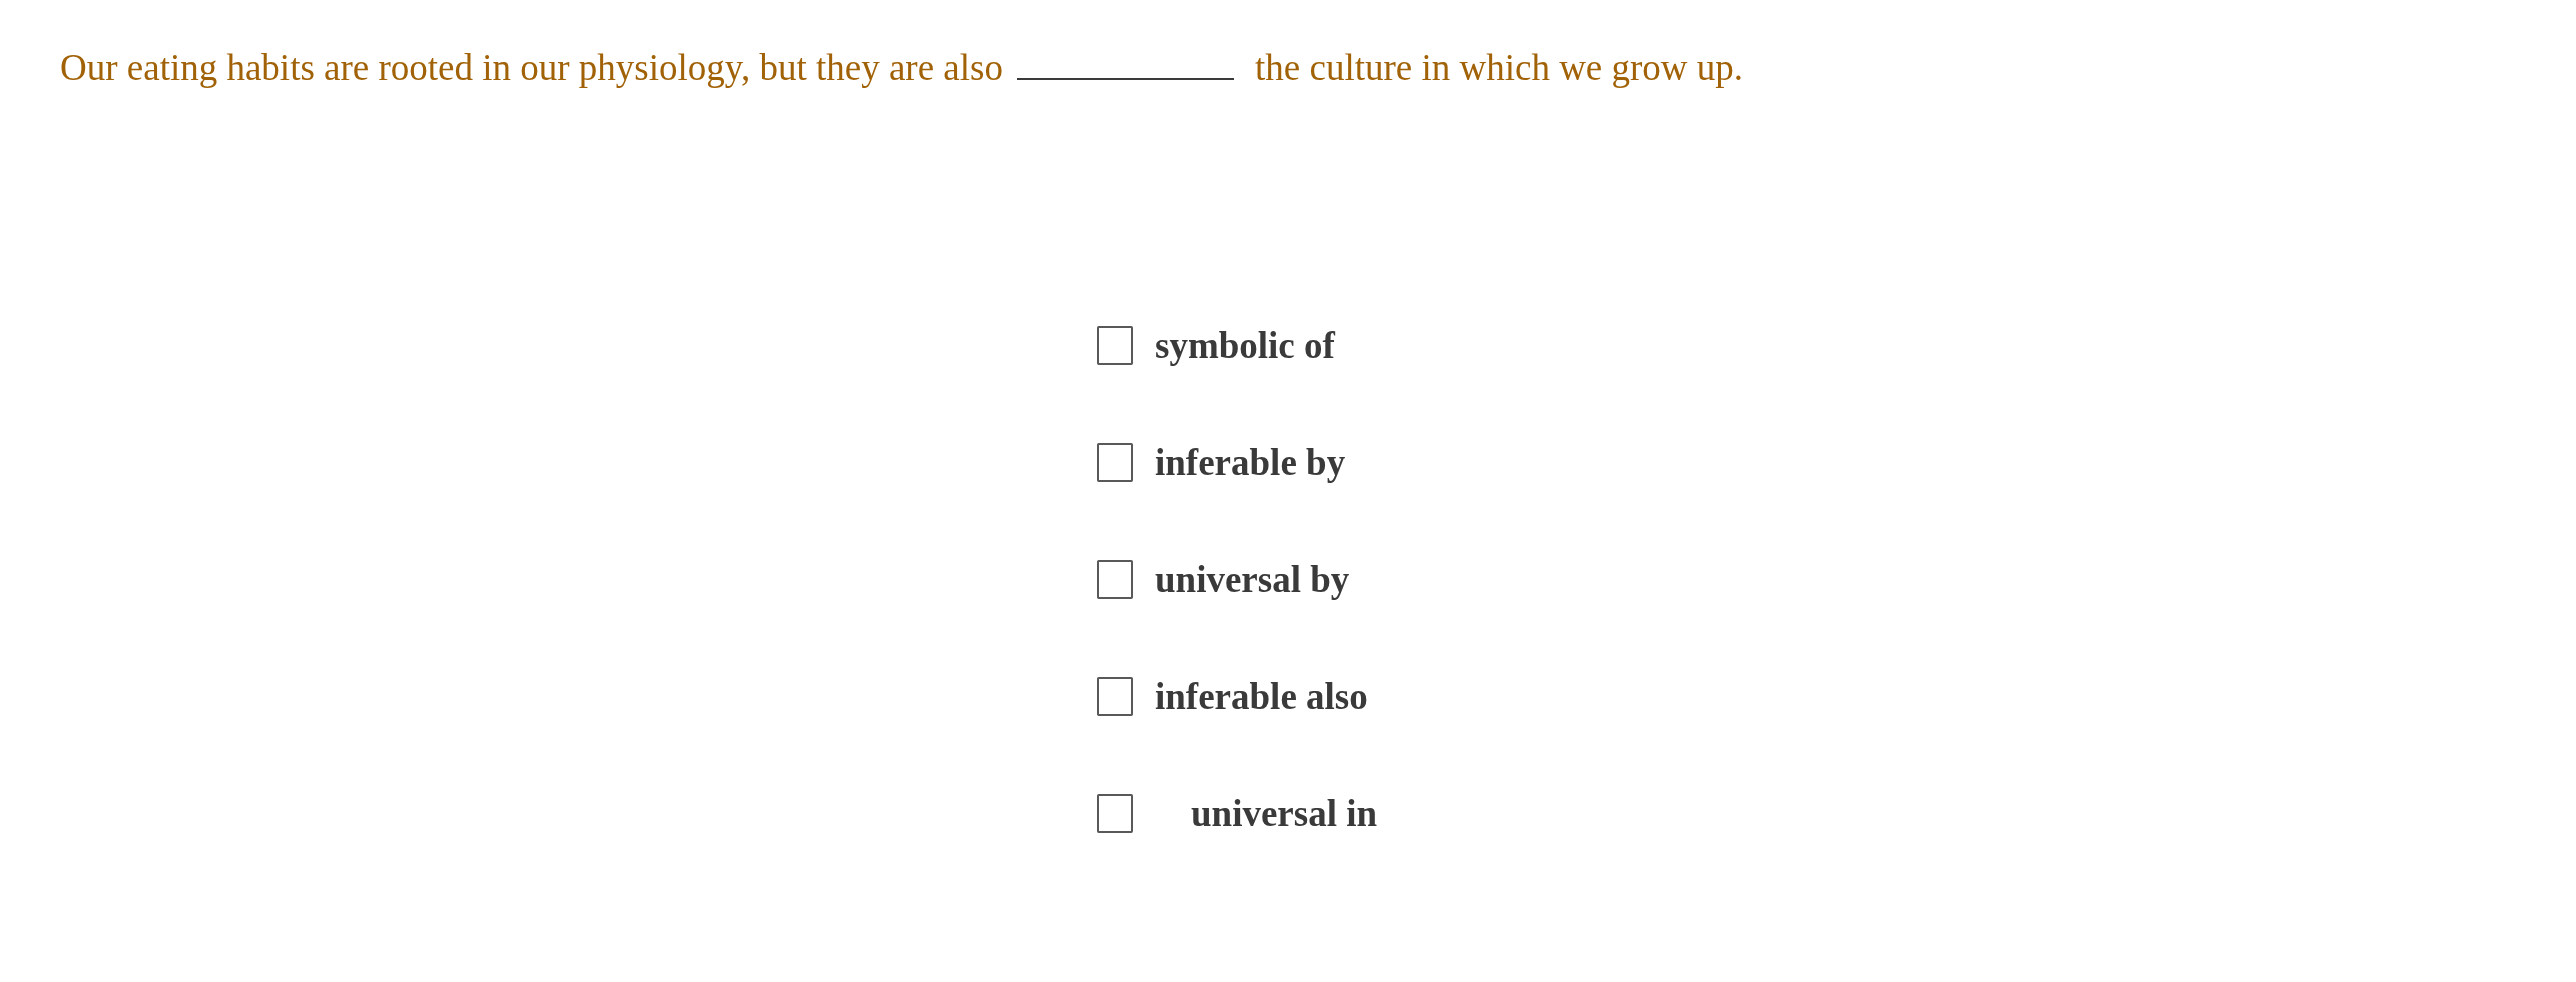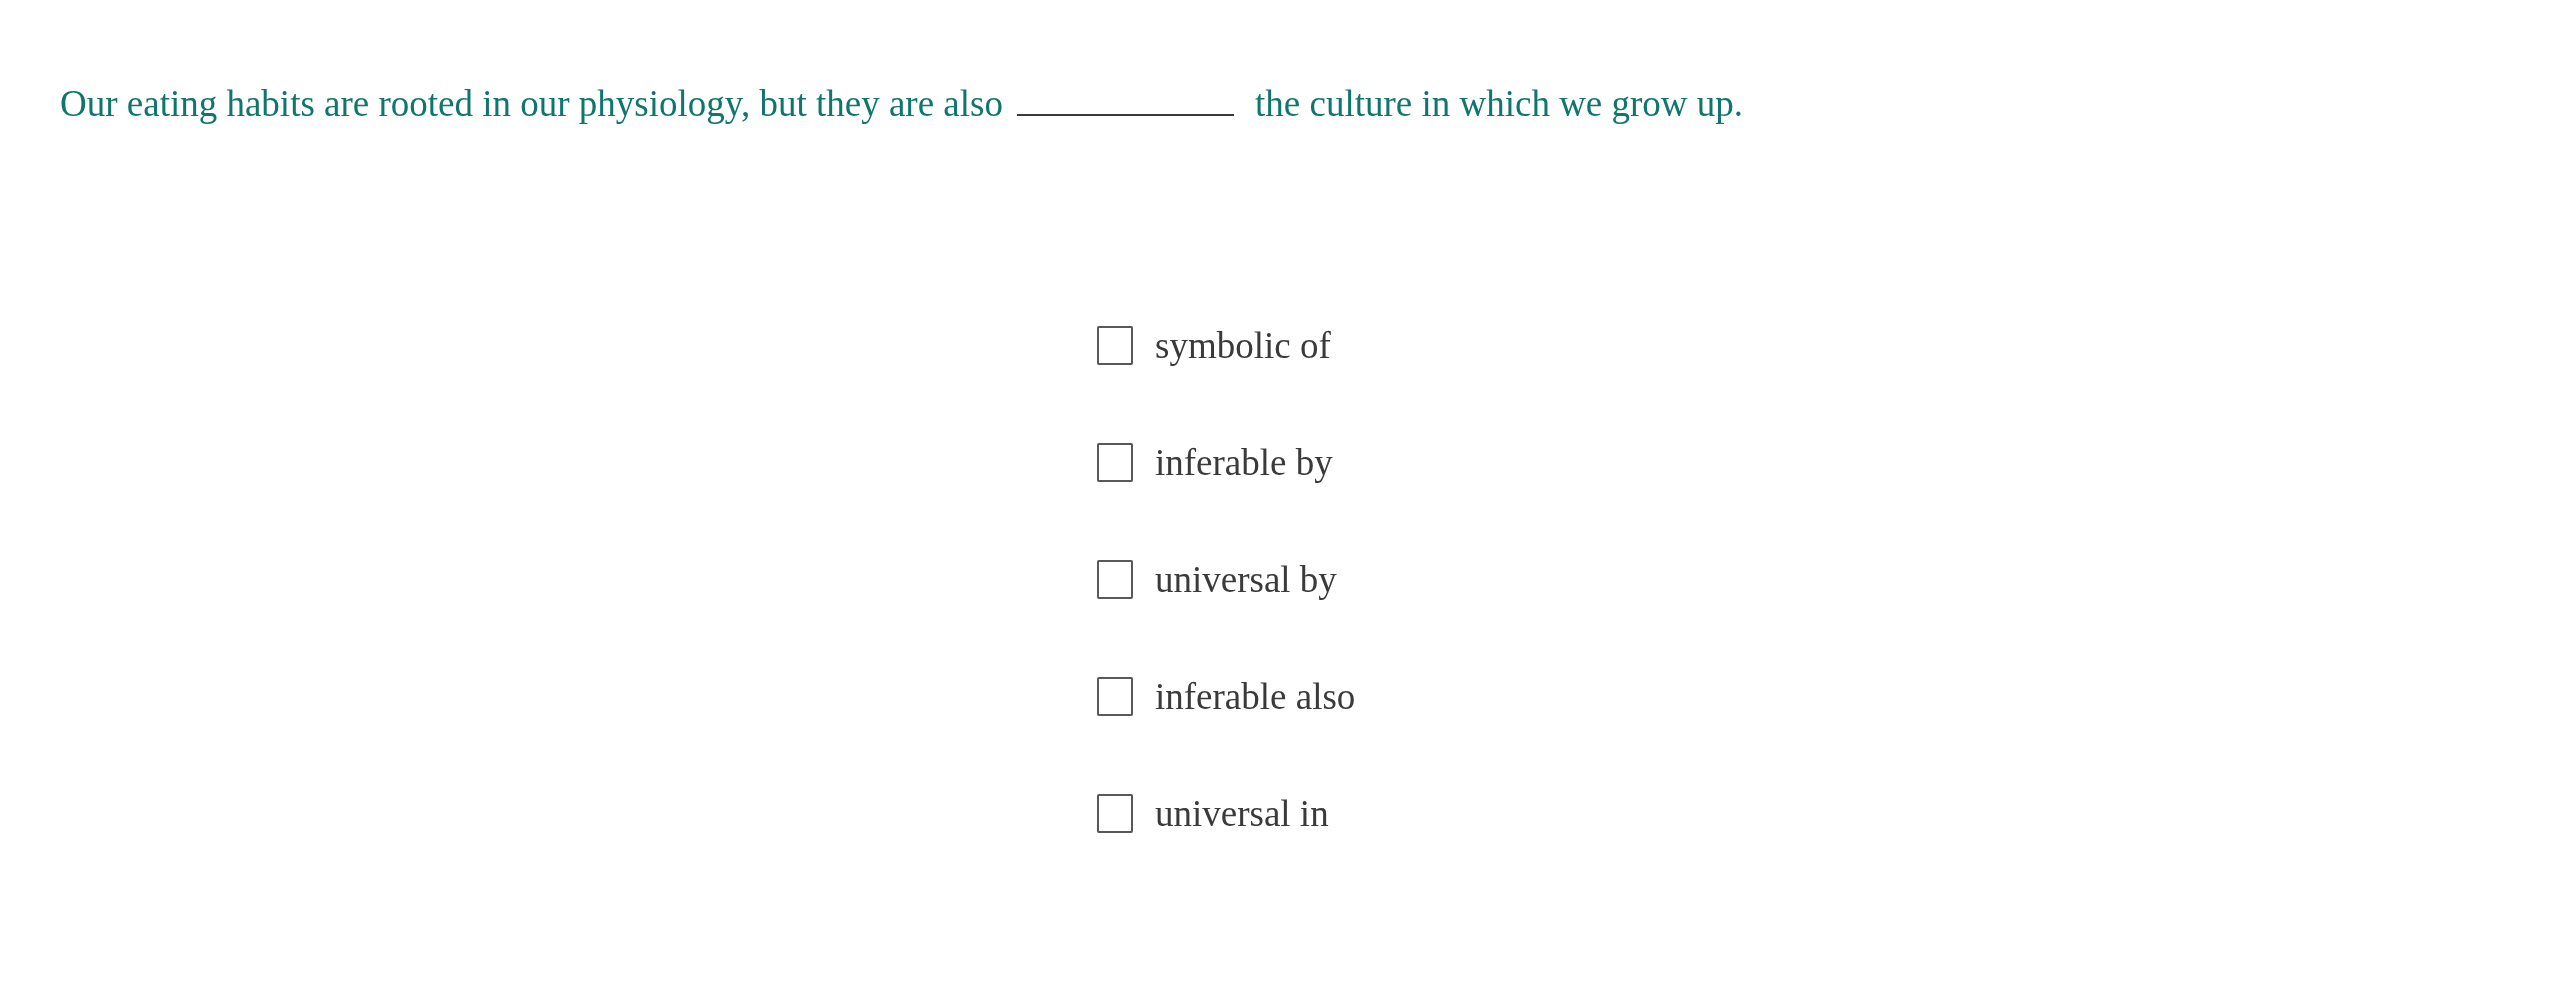--- a/index.html
+++ b/index.html
@@ -15,45 +15,46 @@
     color: #3a3a3a;
     overflow: hidden;
   }
   .question {
     position: absolute;
     left: 60px;
     top: 43px;
     font-size: 37px;
     line-height: 1.3;
     white-space: nowrap;
-    color: #0f766e;
-    margin-top: 36px;
+    color: #a16207;
   }
   .blank {
     display: inline-block;
     width: 217px;
     height: 0.95em;
     border-bottom: 2.5px solid #3a3a3a;
     margin: 0 11.6px 0 5px;
     vertical-align: baseline;
   }
   .options {
     position: absolute;
     left: 1097px;
     top: 326px;
   }
   .option {
     display: flex;
     align-items: center;
     height: 39px;
     margin-bottom: 78px;
     cursor: pointer;
+    font-weight: bold;
   }
   .option:last-child {
     margin-bottom: 0;
+    gap: 36px;
   }
   .checkbox {
     box-sizing: border-box;
     width: 36px;
     height: 39px;
     border: 2.5px solid #595959;
     border-radius: 1.7px;
     background: #ffffff;
     flex: 0 0 auto;
   }

